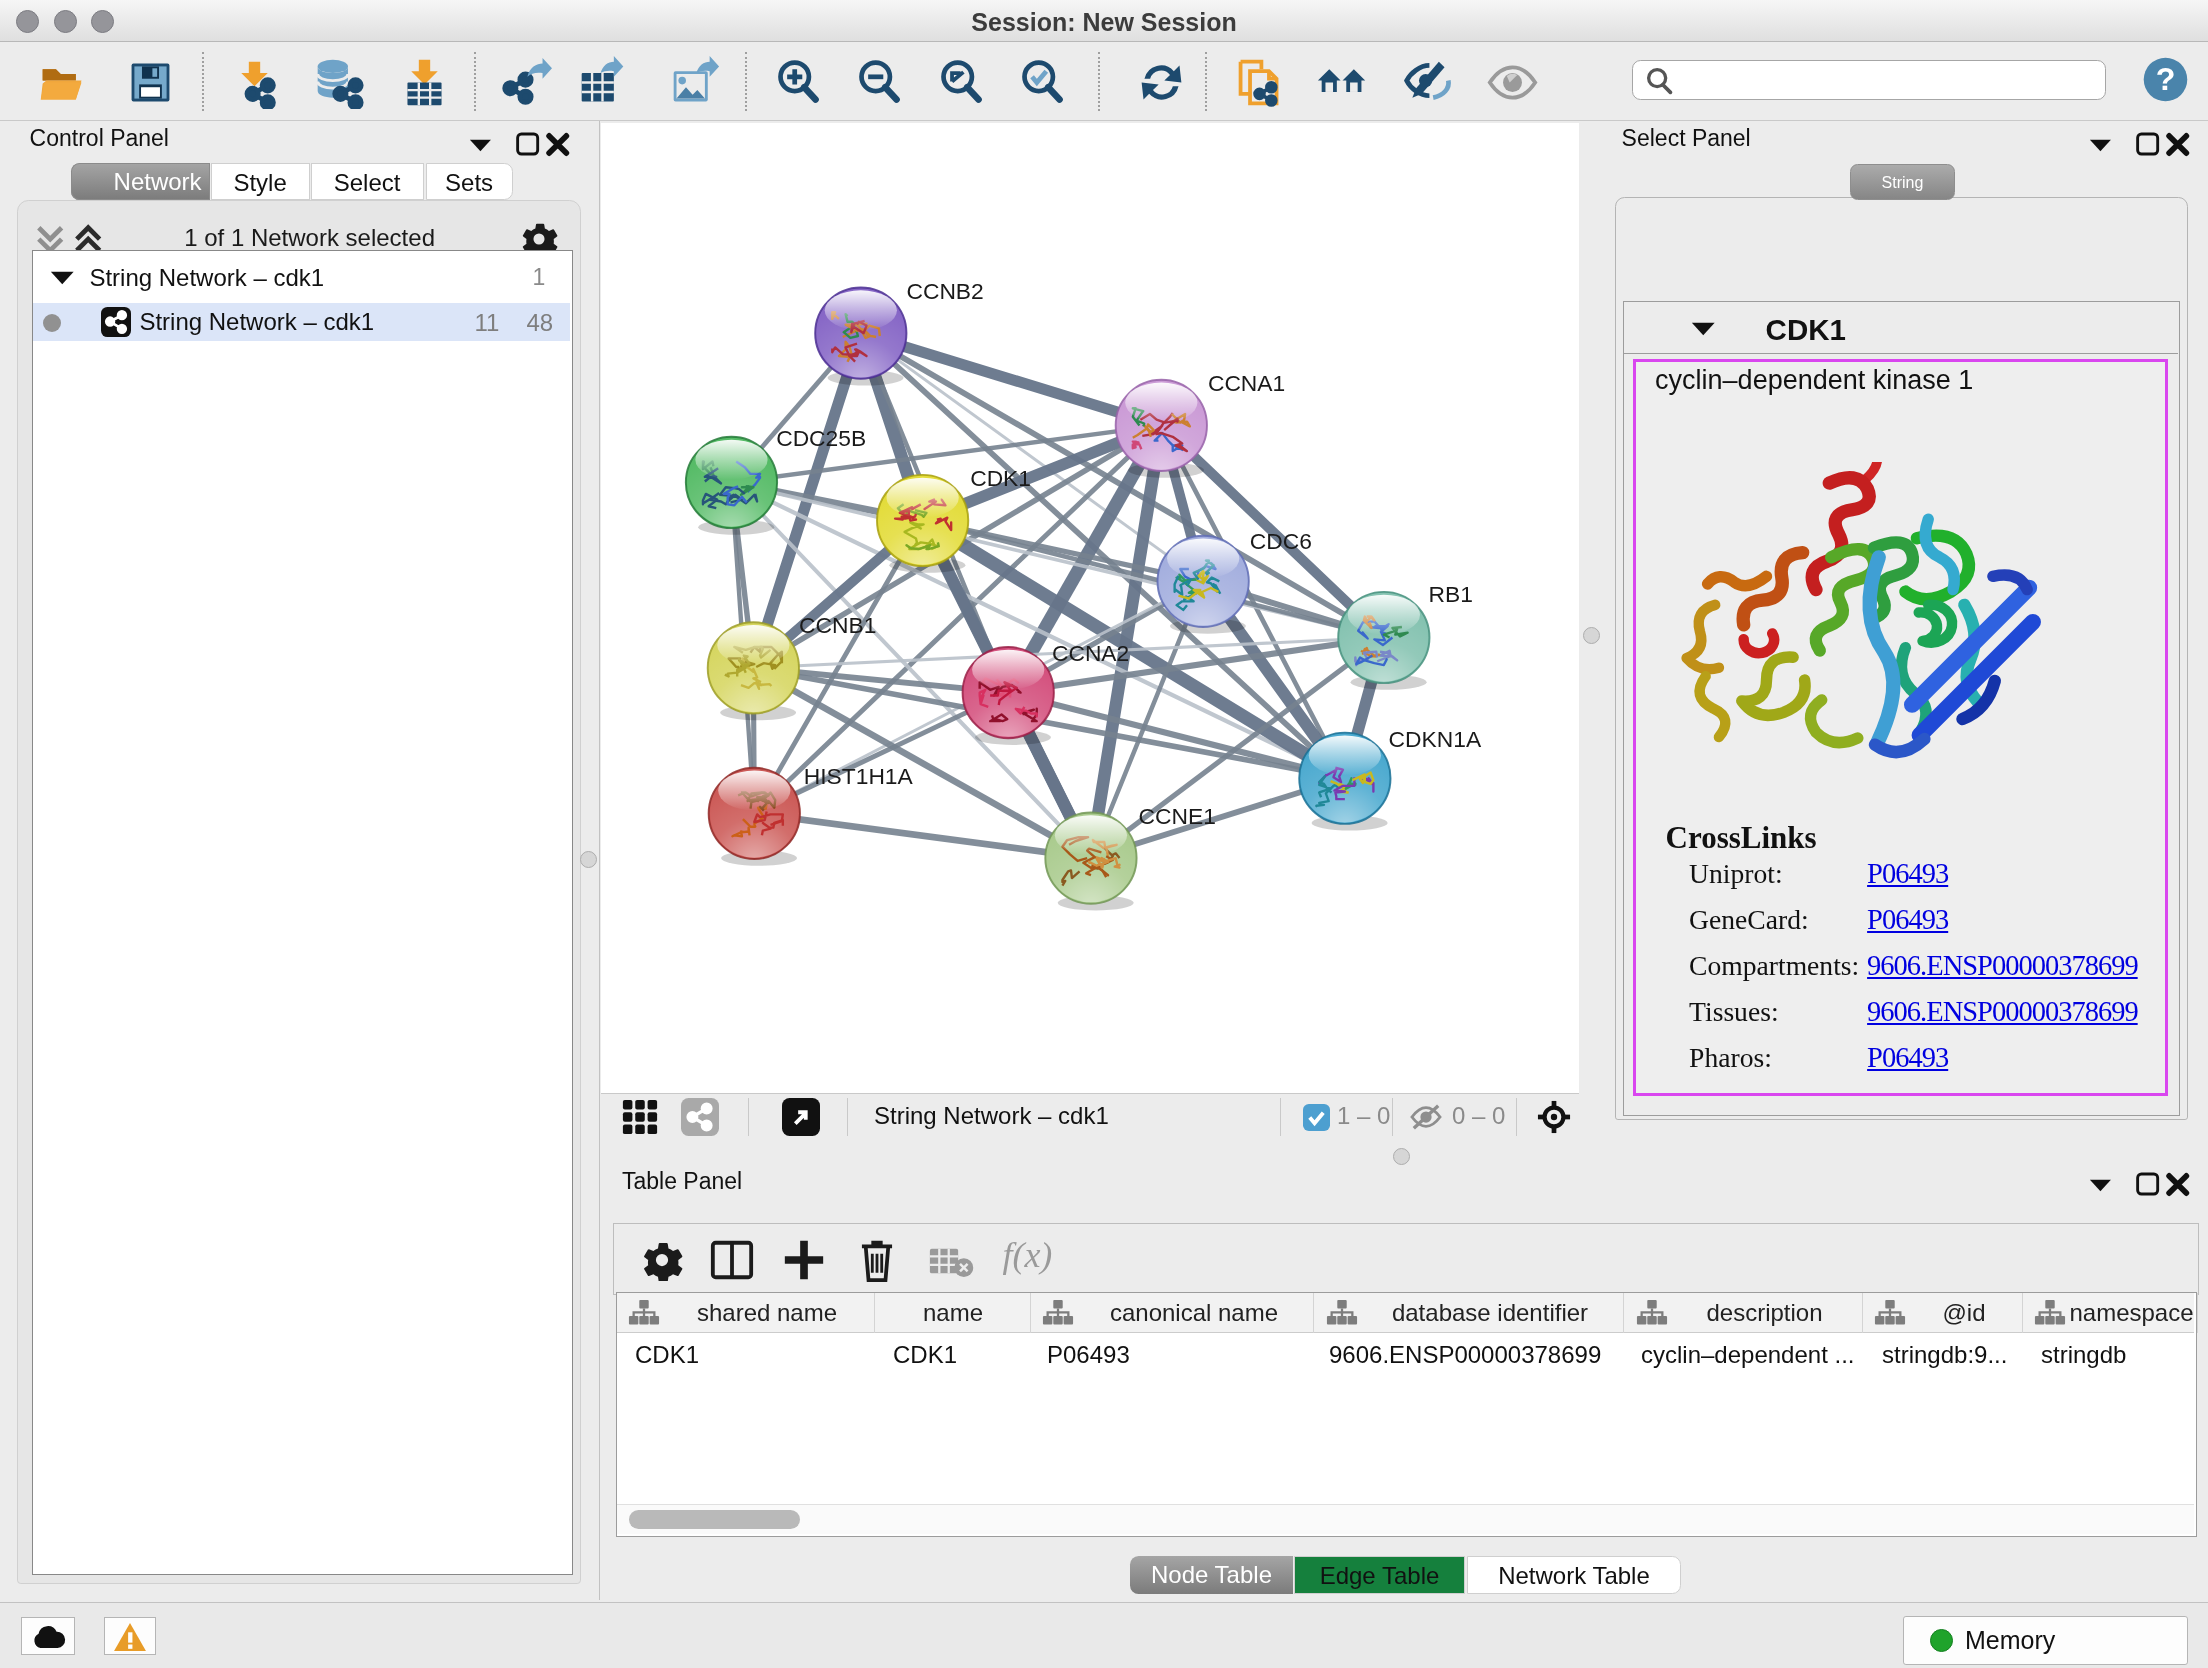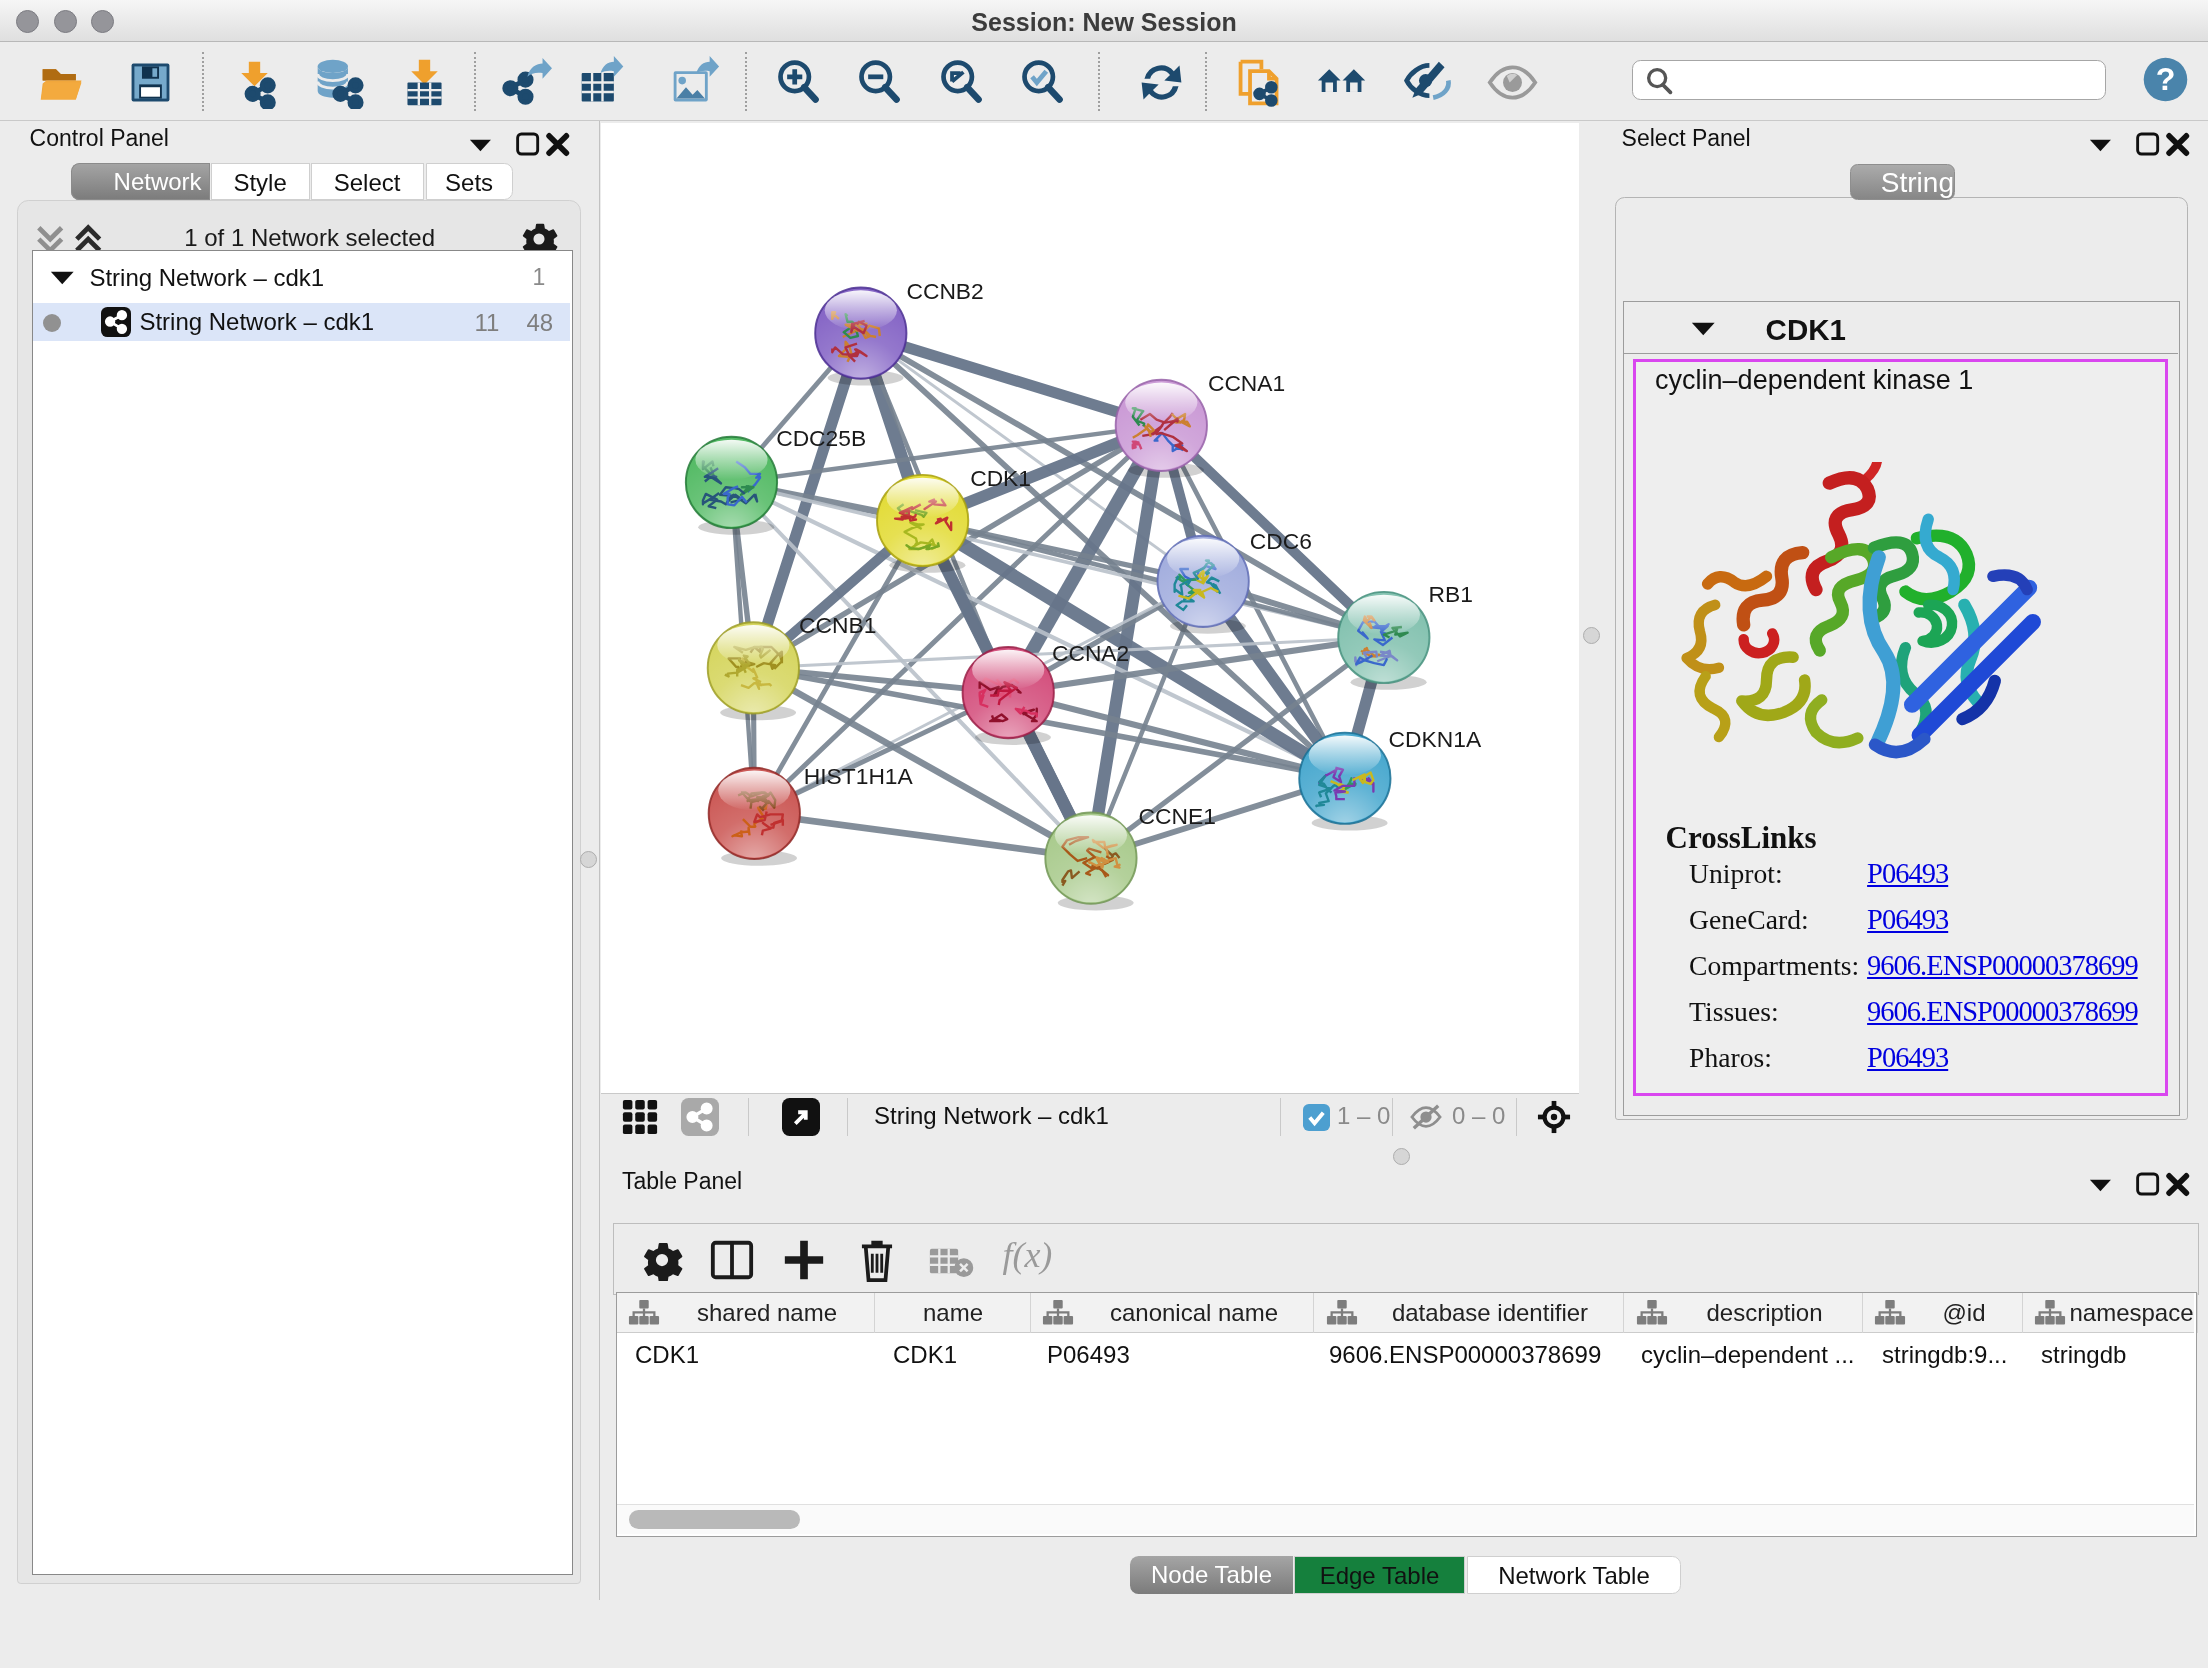--- a/index.html
+++ b/index.html
@@ -719,21 +719,21 @@
 
 <div class="abs" style="left:1614px;top:121px;width:594px;height:1048px;">
  <div class="abs ptitle" style="left:7.6px;top:3.8px;">Select Panel</div>
  <svg class="abs" style="left:474px;top:11.4px;" width="105" height="25" viewBox="0 0 110 26">
    <path d="M2 8 l11 12 11-12 z" fill="#111"></path>
    <rect x="52" y="2" width="21" height="21" rx="4" fill="none" stroke="#111" stroke-width="3"></rect>
    <path d="M85 4 l18 18 M103 4 l-18 18" stroke="#111" stroke-width="6" stroke-linecap="round"></path>
  </svg>
 
  <div class="abs" style="left:1px;top:76px;width:573px;height:923px;background:#ececec;border:1.9px solid #b4b4b4;border-radius:9.5px 9.5px 2.9px 2.9px;"></div>
- <div class="abs" style="left:236px;top:43px;width:105px;height:36px;background:linear-gradient(#ababab,#868686);border-radius:7.6px;border:1px solid #8e8e8e;color:#fff;font-size:28px;text-align:right;line-height:36px;">String</div>
+ <div class="abs" style="left:236px;top:43px;width:105px;height:36px;background:linear-gradient(#ababab,#868686);border-radius:7.6px;border:1px solid #8e8e8e;color:#fff;font-size:16px;text-align:center;line-height:36px;">String</div>
 
 
  <div class="abs" style="left:8.6px;top:180px;width:557px;height:815px;background:#ececec;border:1.9px solid #9c9c9c;">
    <div class="abs" style="left:0;top:0;width:554px;height:52px;border-bottom:1.9px solid #9c9c9c;">
      <svg class="abs" style="left:65px;top:17px" width="28.5" height="21" viewBox="0 0 30 22">
             <path d="M3 4 l12 13 12-13 z" fill="#111"></path>
           </svg>
      <div class="abs" style="left:142px;top:11.4px;font-size:29.5px;font-weight:bold;color:#111;">CDK1</div>
    </div>
    <div class="abs" style="left:9.5px;top:57px;width:535px;height:737px;background:#eeeeee;border:3px solid #d946ef;">
@@ -893,14 +893,32 @@
   <div class="abs" style="left:0;top:211px;width:1577px;height:30px;background:#fafafa;border-top:1px solid #e0e0e0;">
     <div class="abs" style="left:12.4px;top:4.8px;width:171px;height:19px;background:#b9b9b9;border-radius:9.5px;"></div>
   </div>
  </div>
 
  <div class="abs" style="left:529px;top:388px;width:163px;height:38px;background:linear-gradient(#a5a5a5,#7b7b7b);border-radius:8.6px 0 0 8.6px;color:#fff;font-size:24px;text-align:center;line-height:38px;">Node Table</div>
  <div class="abs" style="left:693px;top:388px;width:171px;height:38px;background:#15803d;border:1px solid #cfcfcf;color:#111;font-size:24px;text-align:center;line-height:38px;">Edge Table</div>
  <div class="abs" style="left:866px;top:388px;width:214px;height:38px;background:#fff;border:1px solid #cfcfcf;border-radius:0 8.6px 8.6px 0;color:#111;font-size:24px;text-align:center;line-height:38px;">Network Table</div>
 </div>
 
+<div id="statusbar">
+ <div class="abs" style="left:21px;top:14.3px;width:54px;height:38px;background:#fdfdfd;border:1.9px solid #b5b5b5;">
+  <svg style="position:absolute;left:8.6px;top:6.7px" width="36" height="25" viewBox="0 0 38 26">
+          <path d="M10 24 a8 8 0 0 1-2-15 a10 10 0 0 1 19-2 a7 7 0 0 1 1 17 z" fill="#111"></path>
+        </svg>
+ </div>
+ <div class="abs" style="left:104px;top:14.3px;width:52px;height:38px;background:#fdfdfd;border:1.9px solid #b5b5b5;">
+  <svg style="position:absolute;left:7.6px;top:3.8px" width="34" height="30" viewBox="0 0 36 32">
+          <path d="M18 1 L35 31 H1 z" fill="#e89c28"></path>
+          <rect x="16" y="11" width="4.6" height="11" fill="#fff"></rect>
+          <rect x="16" y="24" width="4.6" height="4.6" fill="#fff"></rect>
+        </svg>
+ </div>
+ <div class="abs" style="left:1903px;top:13.3px;width:285px;height:49px;background:#fdfdfd;border:1.9px solid #b5b5b5;border-radius:2.9px;">
+  <div class="abs" style="left:26px;top:11.4px;width:23px;height:23px;border-radius:50%;background:#1fa32b;border:1px solid #148020;"></div>
+  <div class="abs" style="left:61px;top:8.6px;font-size:25px;color:#111;">Memory</div>
+ </div>
 </div>
+</div>
 
 
 </body></html>

